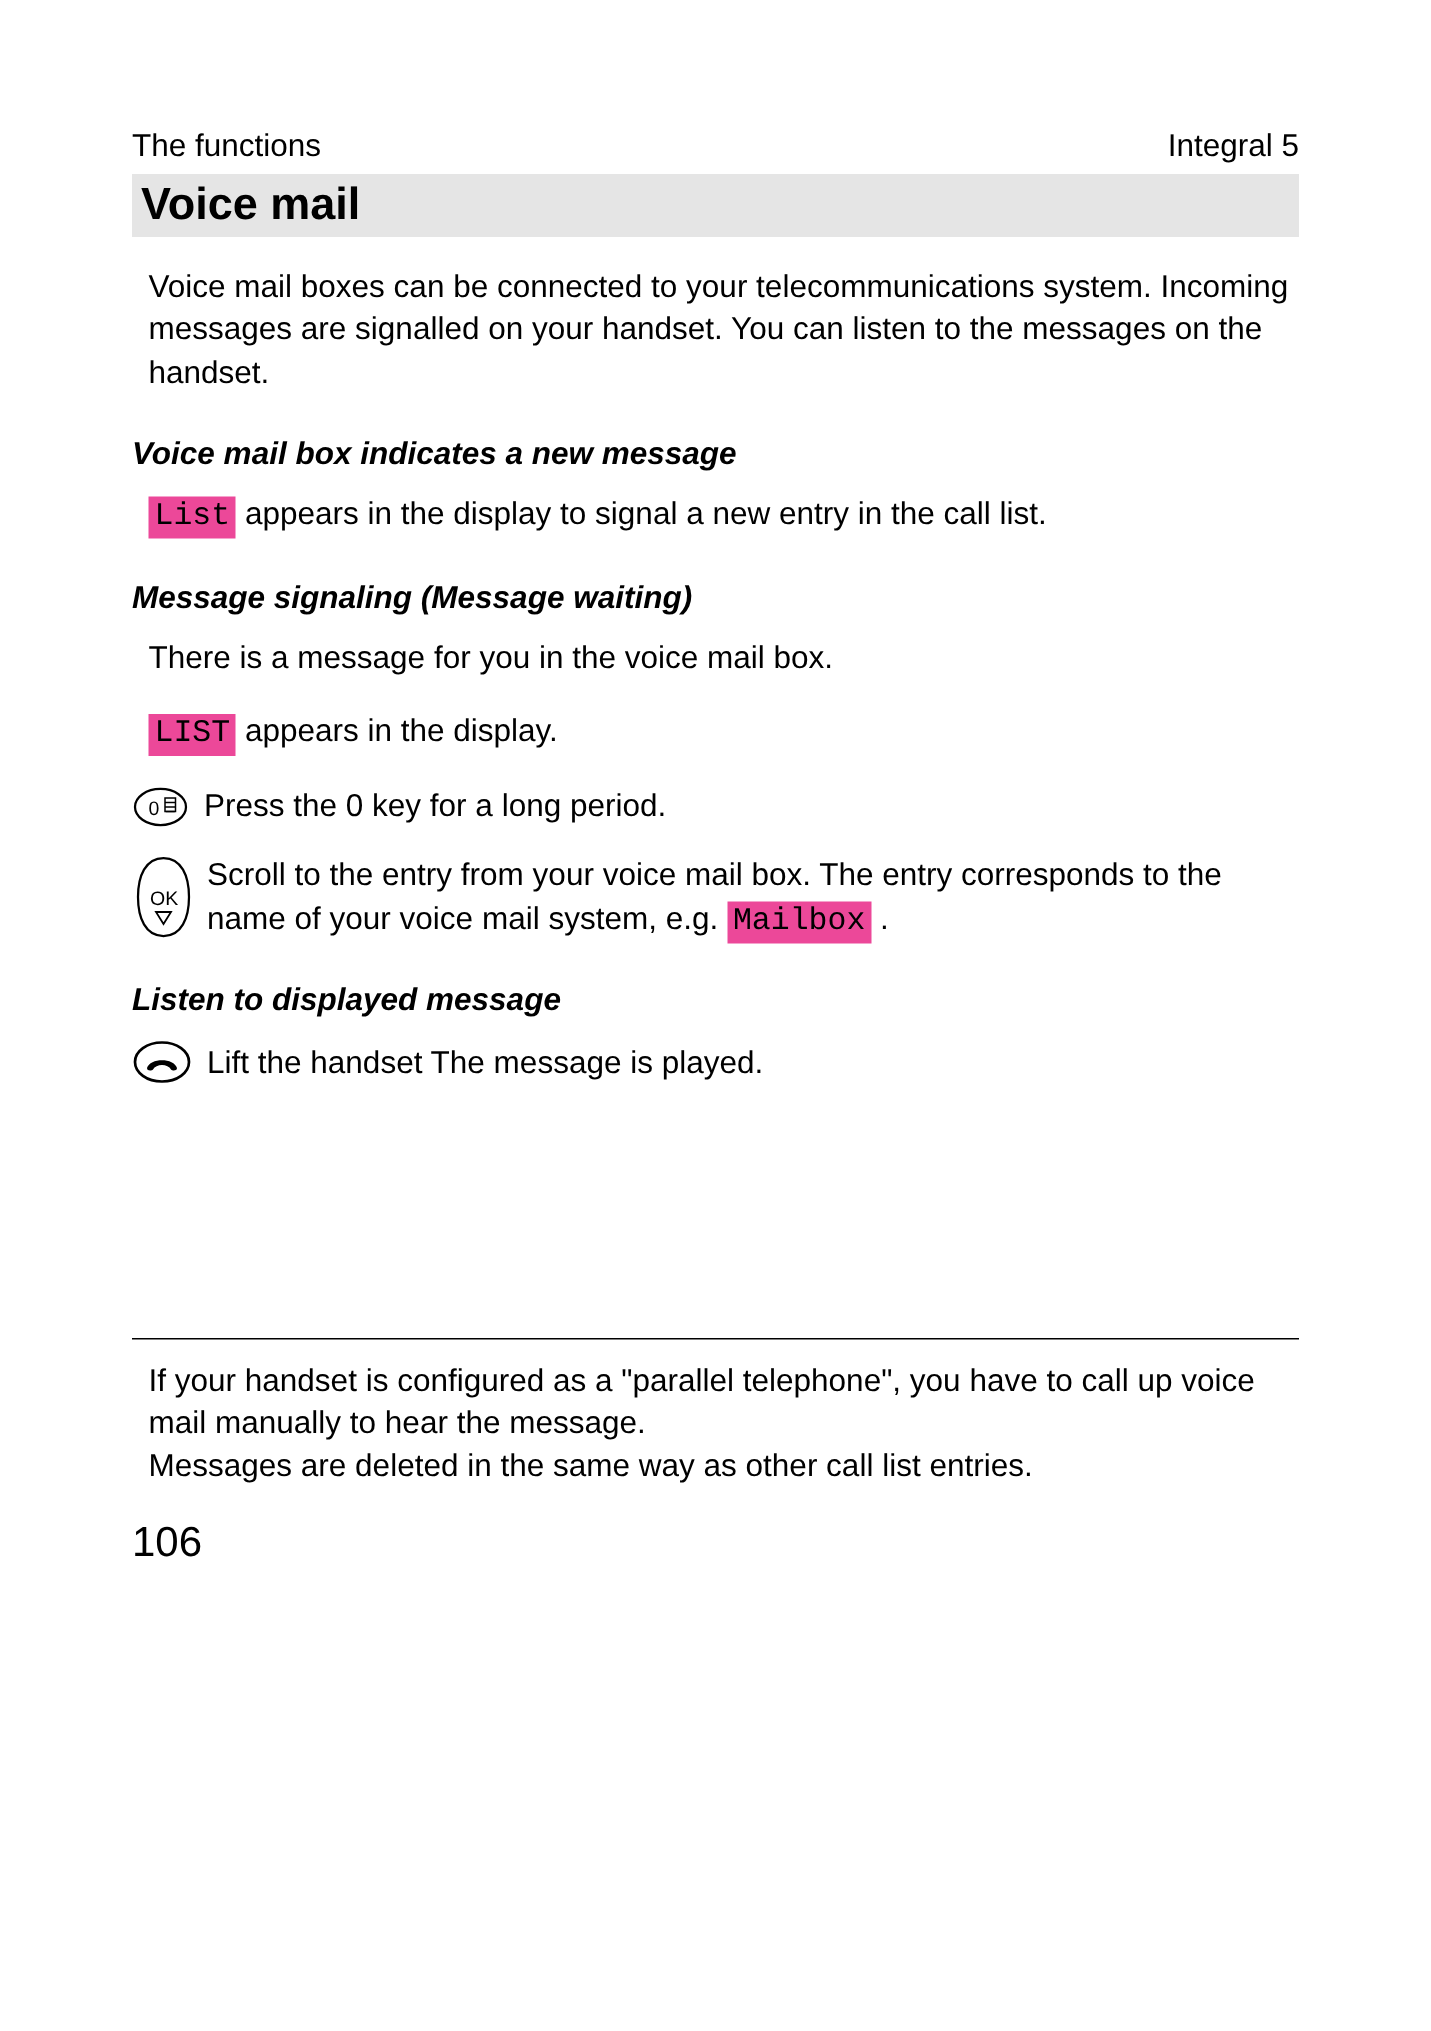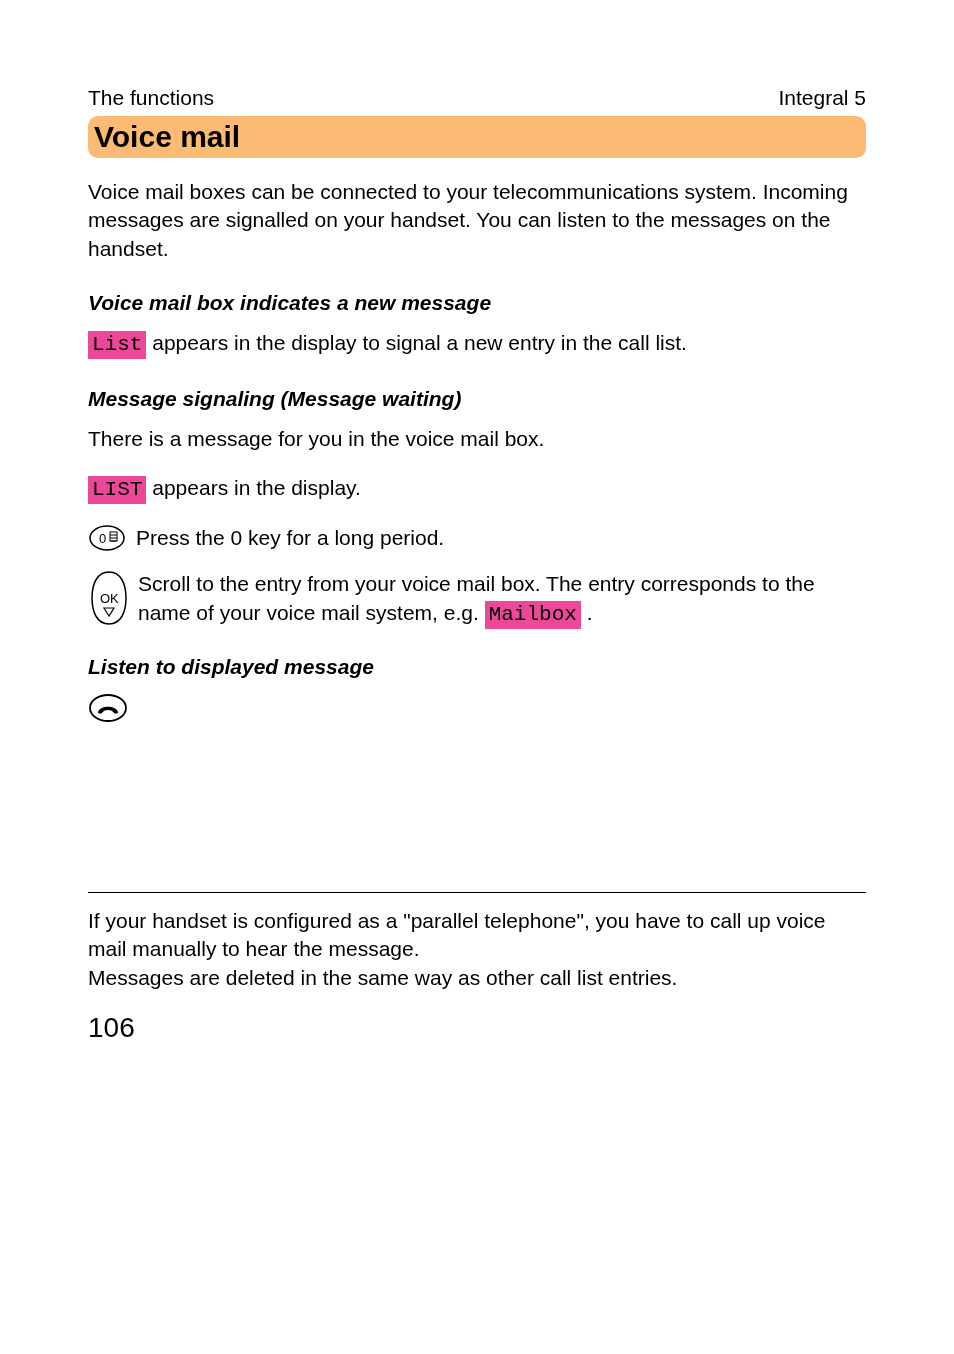--- a/index.html
+++ b/index.html
@@ -18,31 +18,30 @@
     display: flex;
     flex-direction: column;
   }
   .header-row {
     display: flex;
     justify-content: space-between;
     font-size: 21px;
     margin-bottom: 6px;
   }
   .title-bar {
-    background: #fdba74;
+    background: #e5e5e5;
     font-size: 30px;
     font-weight: bold;
     padding: 4px 6px 4px 6px;
     margin-bottom: 20px;
-    border-radius: 10px;
   }
   .para {
     font-size: 21px;
     line-height: 1.35;
-    margin: 0 0 20px 0;
+    margin: 0 0 20px 11px;
   }
   .section-head {
     font-size: 21px;
     font-weight: bold;
     margin: 8px 0 14px 0;
     font-style: italic;
   }
   .code-box {
     font-family: "Courier New", Courier, monospace;
     background: #ec4899;
@@ -145,20 +144,21 @@
 
   <div class="section-head">Listen to displayed message</div>
 
   <div class="step-row">
     <span class="icon">
       <svg width="40" height="30" viewBox="0 0 40 30">
         <ellipse cx="20" cy="15" rx="18" ry="13" fill="none" stroke="#000" stroke-width="1.8"></ellipse>
         <path d="M10 19 C12 12 28 12 30 19 C30 21 27 21 26 20 C24 16 16 16 14 20 C13 21 10 21 10 19 Z" fill="#000"></path>
       </svg>
     </span>
+    <span class="step-text">Lift the handset The message is played.</span>
   </div>
 
   <div class="footer-block">
     <hr class="hr">
     <p class="para" style="margin-bottom:0">If your handset is configured as a "parallel telephone", you have to call up voice mail manually to hear the message.</p>
     <p class="para">Messages are deleted in the same way as other call list entries.</p>
     <div class="page-num">106</div>
   </div>
 
 </div>

